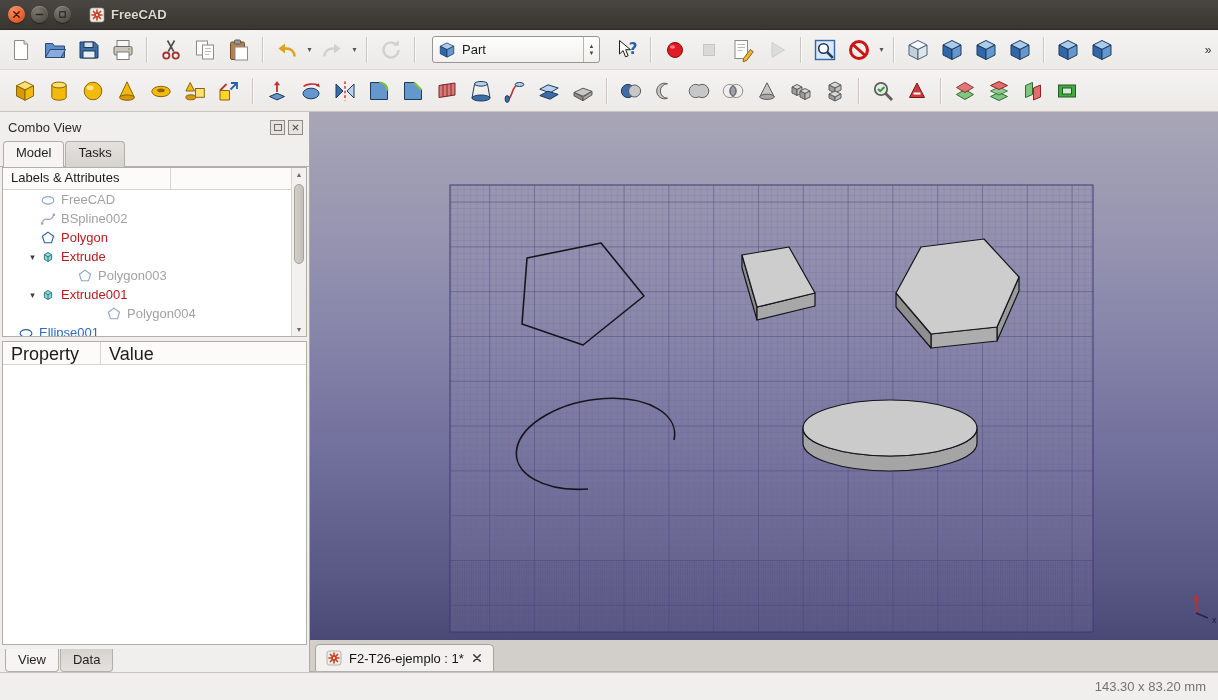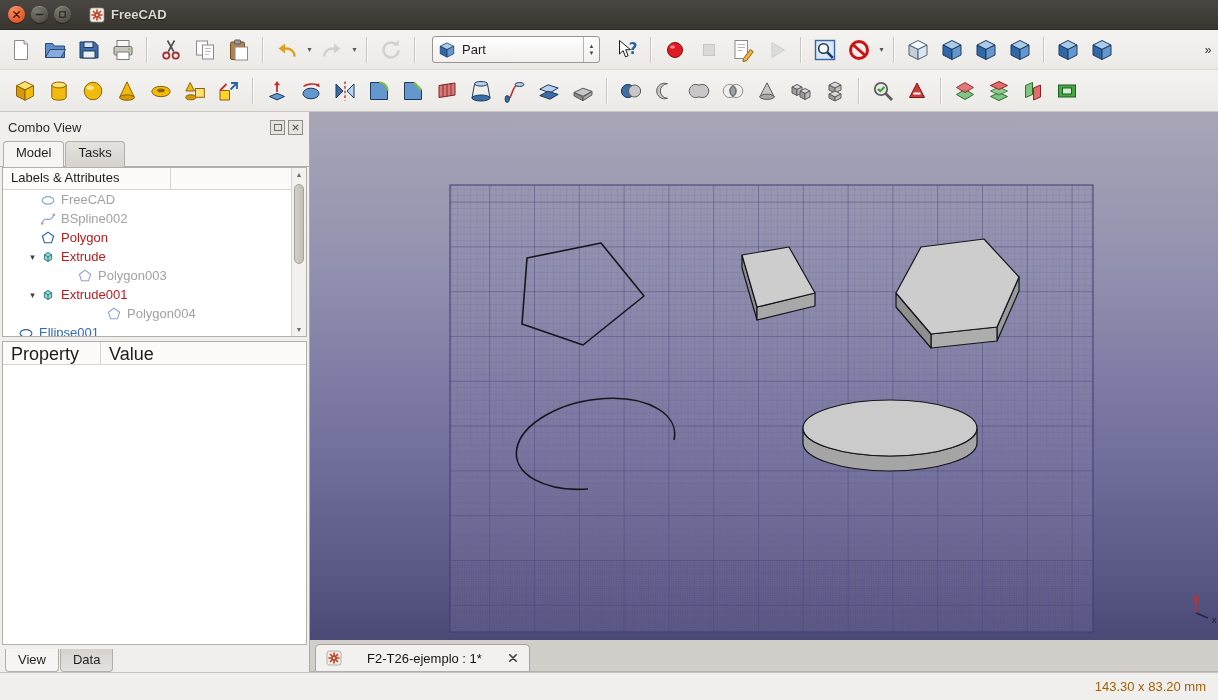--- a/index.html
+++ b/index.html
@@ -56,25 +56,25 @@
   .prop-col.first{width:98px;border-right:1px solid #d8d5d0}
   .prop-body{flex:1}
   .bottom-tabs{height:27px;display:flex;align-items:flex-end;padding-left:5px}
   .btab{font-size:13px;color:#1f1f1f;background:linear-gradient(#d6d3ce,#e4e2de);border:1px solid #b2aea9;border-top:none;border-radius:0 0 4px 4px;padding:3px 12px 4px;margin-right:1px}
   .btab.active{background:#f6f5f3}
   
   .viewport{position:absolute;left:310px;top:112px;width:908px;height:528px}
   .viewport svg{display:block}
   
   .doctab-bar{position:absolute;left:310px;top:640px;width:908px;height:32px;background:#d2cec9;border-bottom:1px solid #b2aea9;box-sizing:border-box;display:flex;align-items:flex-end;padding-left:5px}
-  .doctab{height:27px;background:#f2f1ef;border:1px solid #a6a29c;border-bottom:none;border-radius:5px 5px 0 0;display:flex;align-items:center;padding:11px 10px;gap:25px;box-sizing:border-box}
+  .doctab{height:27px;background:#f2f1ef;border:1px solid #a6a29c;border-bottom:none;border-radius:5px 5px 0 0;display:flex;align-items:center;padding:11px 10px;gap:7px;box-sizing:border-box}
   .doctab-label{font-size:13px;color:#141414}
   
   .statusbar{position:absolute;left:0;top:672px;width:100%;height:28px;background:#f0efed;border-top:1px solid #c6c2bd;box-sizing:border-box;display:flex;align-items:center;justify-content:flex-end;padding-right:12px}
-  .status-dim{font-size:13px;color:#a16207}
+  .status-dim{font-size:13px;color:#737373}
 </style>
 </head>
 <body>
 
 <div class="app">
 
   <div class="titlebar">
     <div class="winbtn close">
         <span class="ic">
           <svg width="11" height="11" viewBox="0 0 24 24">

